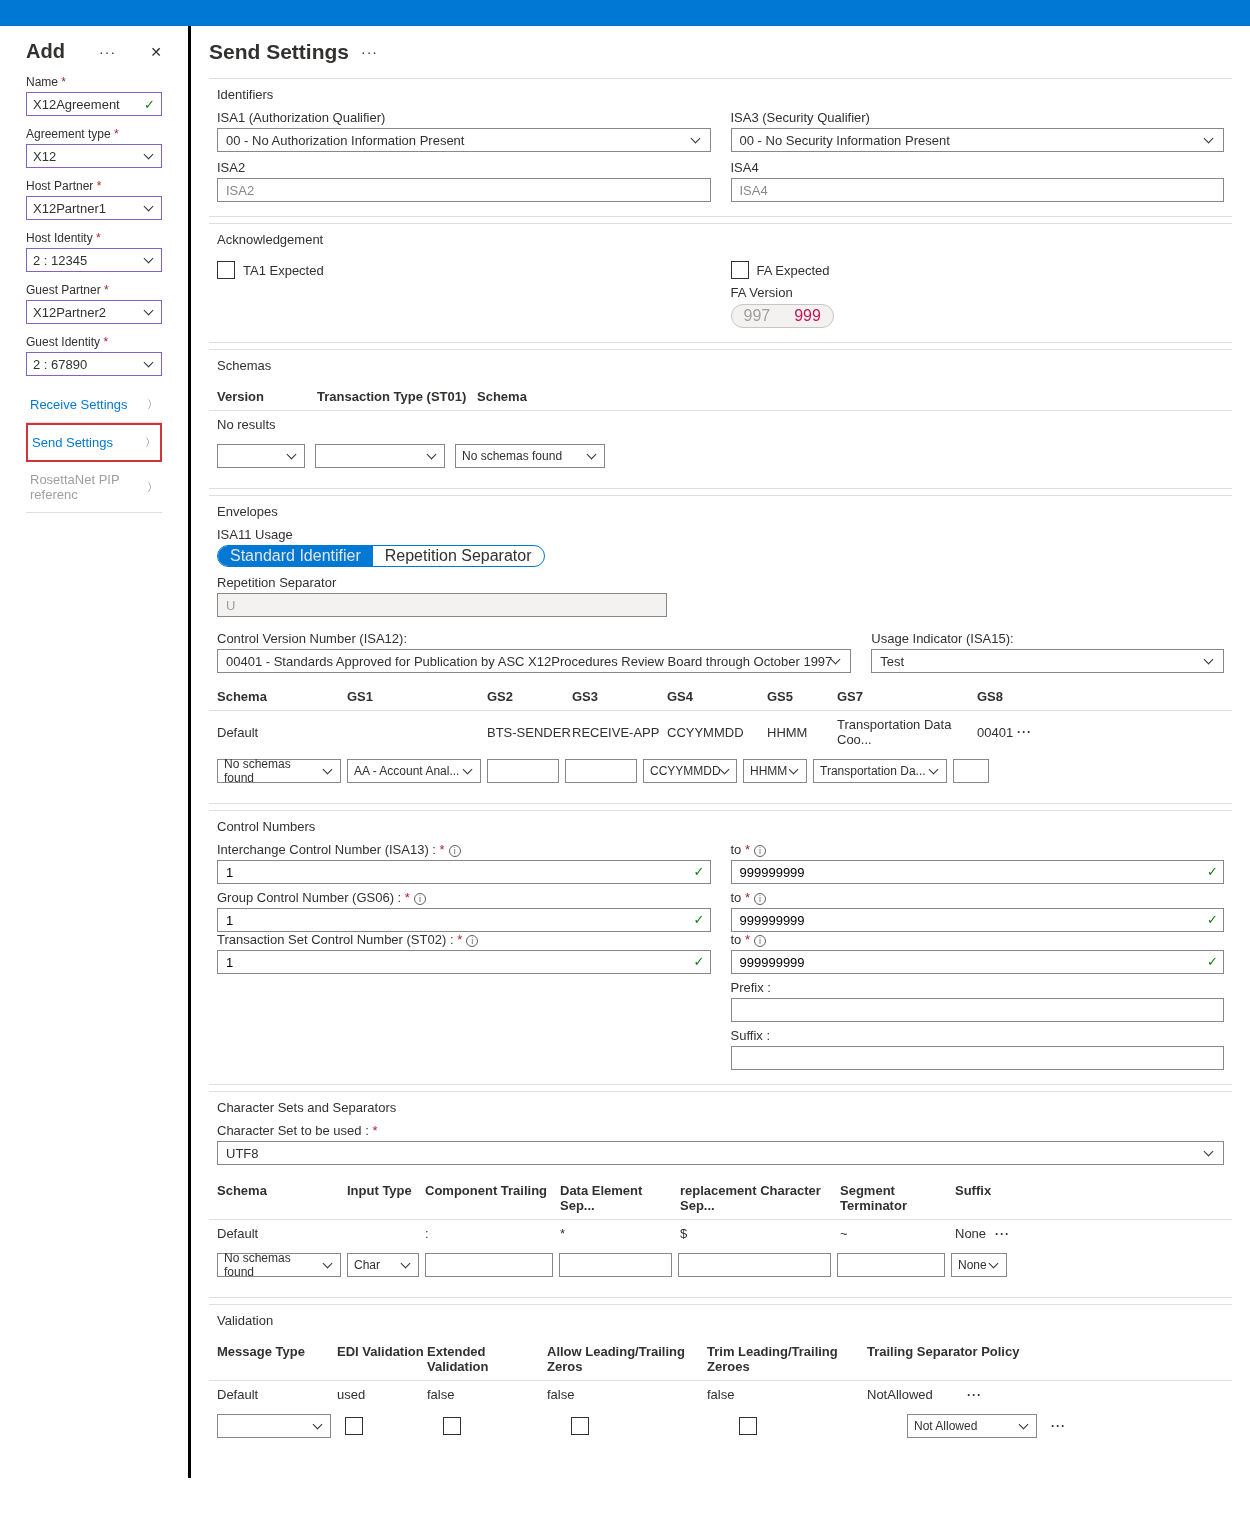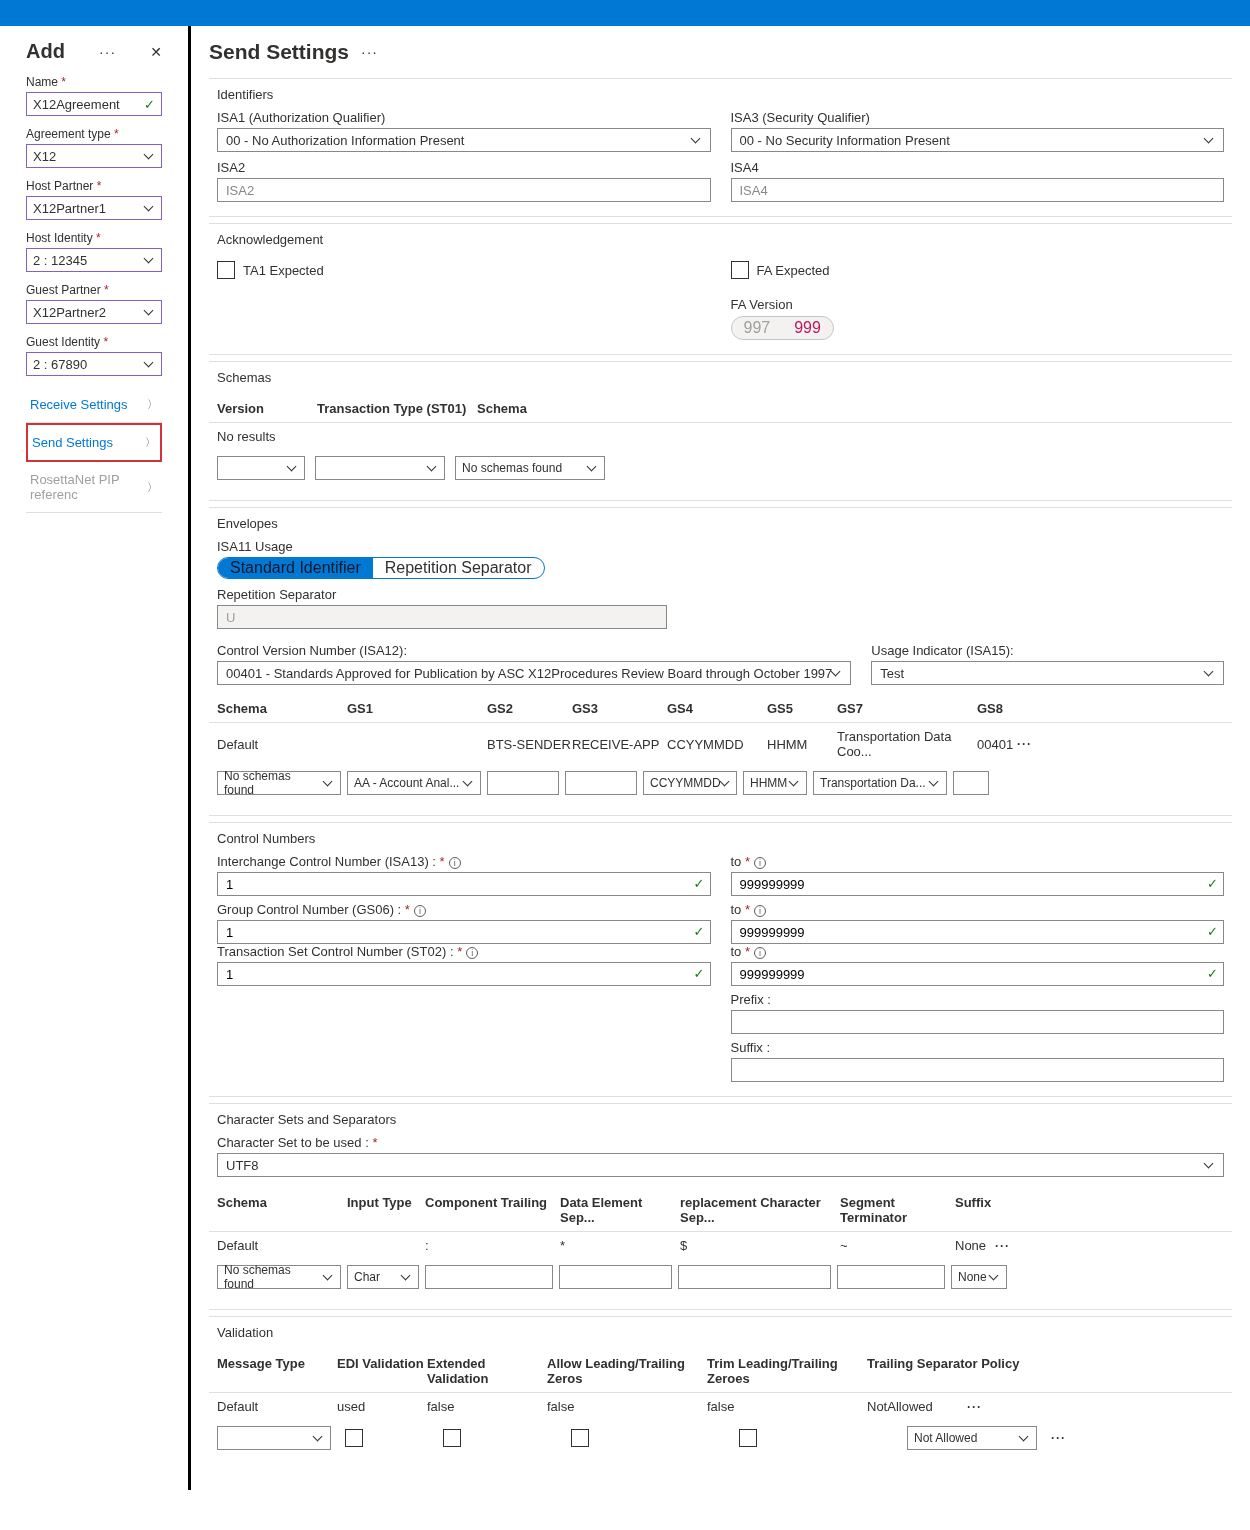--- a/index.html
+++ b/index.html
@@ -32,21 +32,21 @@
 .col{flex:1}
 .lbl{font-size:13px;margin-bottom:3px;display:block}
 .sel{display:flex;align-items:center;justify-content:space-between;border:1px solid #8a8886;height:24px;padding:0 8px;background:#fff;font-size:13px}
 .sel.disabled{background:#f3f2f1;color:#a19f9d}
 .inp{border:1px solid #8a8886;height:24px;padding:0 8px;width:100%;font-size:13px}
 .inp::placeholder{color:#8a8886}
 .cb-row{display:flex;align-items:center;gap:8px;margin-top:6px}
 .cb{width:18px;height:18px;border:1px solid #323130;background:#fff;cursor:pointer}
 .pill-group{display:inline-flex;border:1px solid #0078d4;border-radius:12px;overflow:hidden;height:22px;align-items:center}
 .pill{padding:2px 12px;font-size:16px;cursor:pointer}
-.pill.active{background:#0078d4;color:#0f172a}
+.pill.active{background:#0078d4;color:#e5e5e5}
 .tbl-head{display:flex;padding:8px 8px 6px 8px;font-size:13px;font-weight:600;border-bottom:1px solid #e1dfdd}
 .tbl-row{display:flex;padding:6px 8px;font-size:13px;align-items:center}
 .sel-sm{display:flex;align-items:center;justify-content:space-between;border:1px solid #8a8886;height:24px;padding:0 6px;background:#fff;font-size:12px}
 .inp-sm{border:1px solid #8a8886;height:24px;padding:0 6px;font-size:12px}
 .valid-input{position:relative}
 .valid-input input{padding-right:22px}
 .valid-input .check-g{position:absolute;right:6px;top:4px}
 .info-icon{display:inline-block;width:12px;height:12px;border:1px solid #605e5c;border-radius:50%;font-size:9px;text-align:center;line-height:10px;color:#605e5c;margin-left:4px}
 .more-dots{cursor:pointer;color:#323130;font-weight:bold;letter-spacing:1px;font-size:12px}
 </style>
@@ -163,21 +163,21 @@
           <div class="cb-row">
               <div class="cb"></div>
               <span>TA1 Expected</span>
             </div>
         </div>
         <div class="col">
           <div class="cb-row">
               <div class="cb"></div>
               <span>FA Expected</span>
             </div>
-          <div style="margin-top:18px">FA Version</div>
+          <div style="margin-top:6px">FA Version</div>
           <div style="margin-top:4px;display:inline-flex;border:1px solid #c8c6c4;border-radius:12px;background:#f3f2f1">
             <span class="pill" style="color:#a19f9d">997</span>
             <span class="pill" style="color:#be185d">999</span>
           </div>
         </div>
       </div>
     </div>
 
     <div class="section">
       <div class="section-head">Schemas</div>

